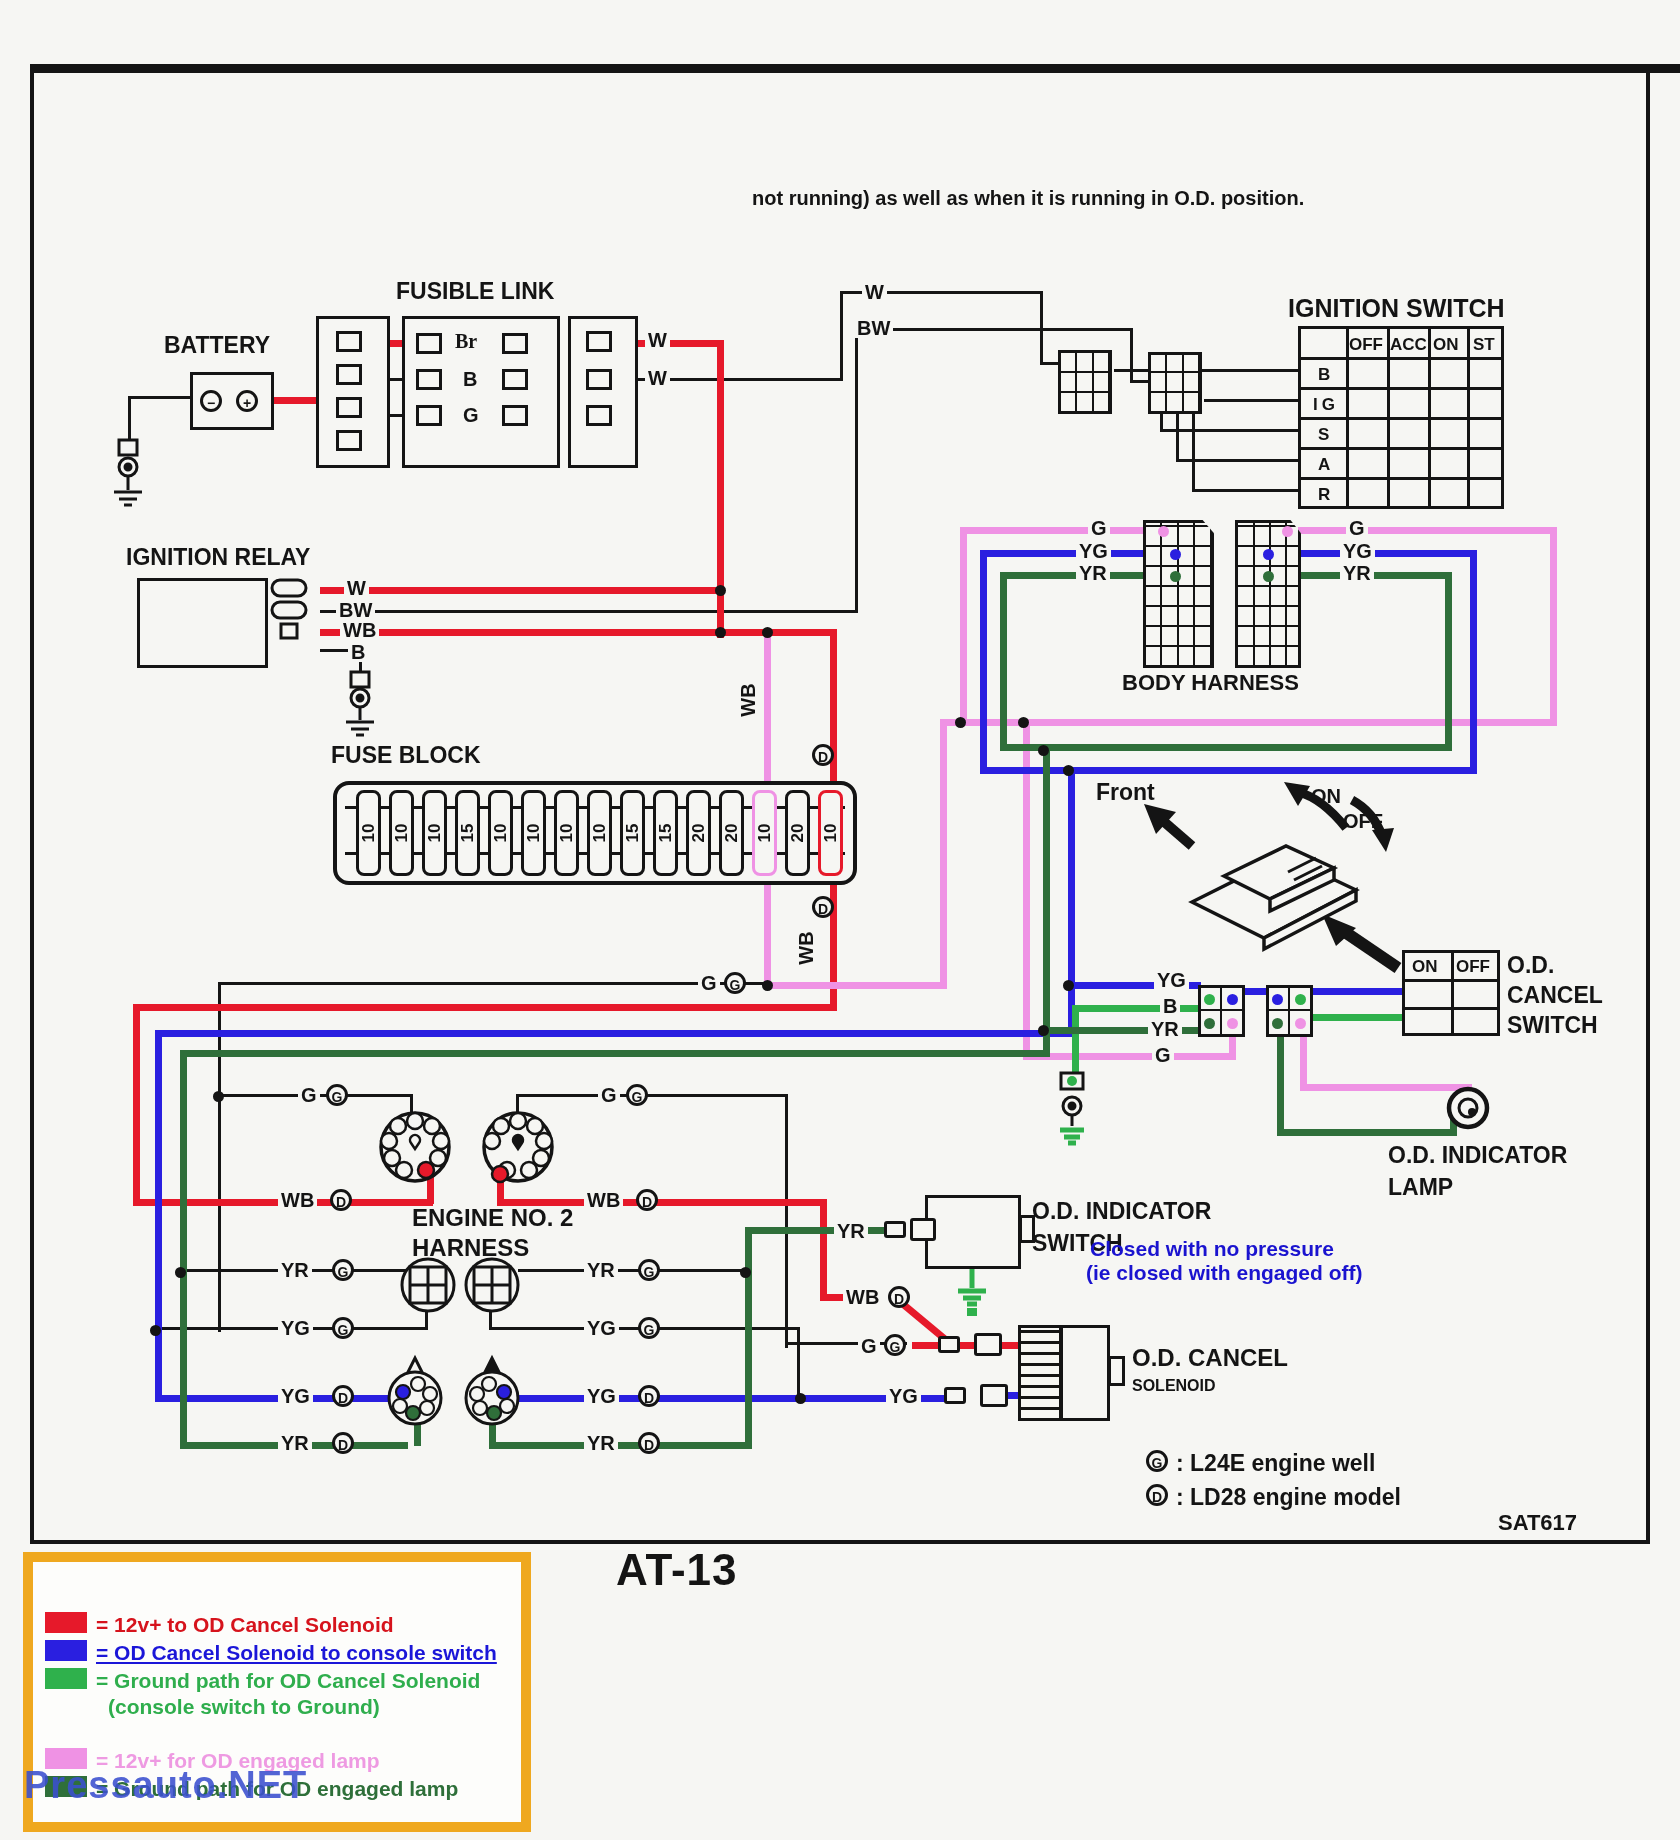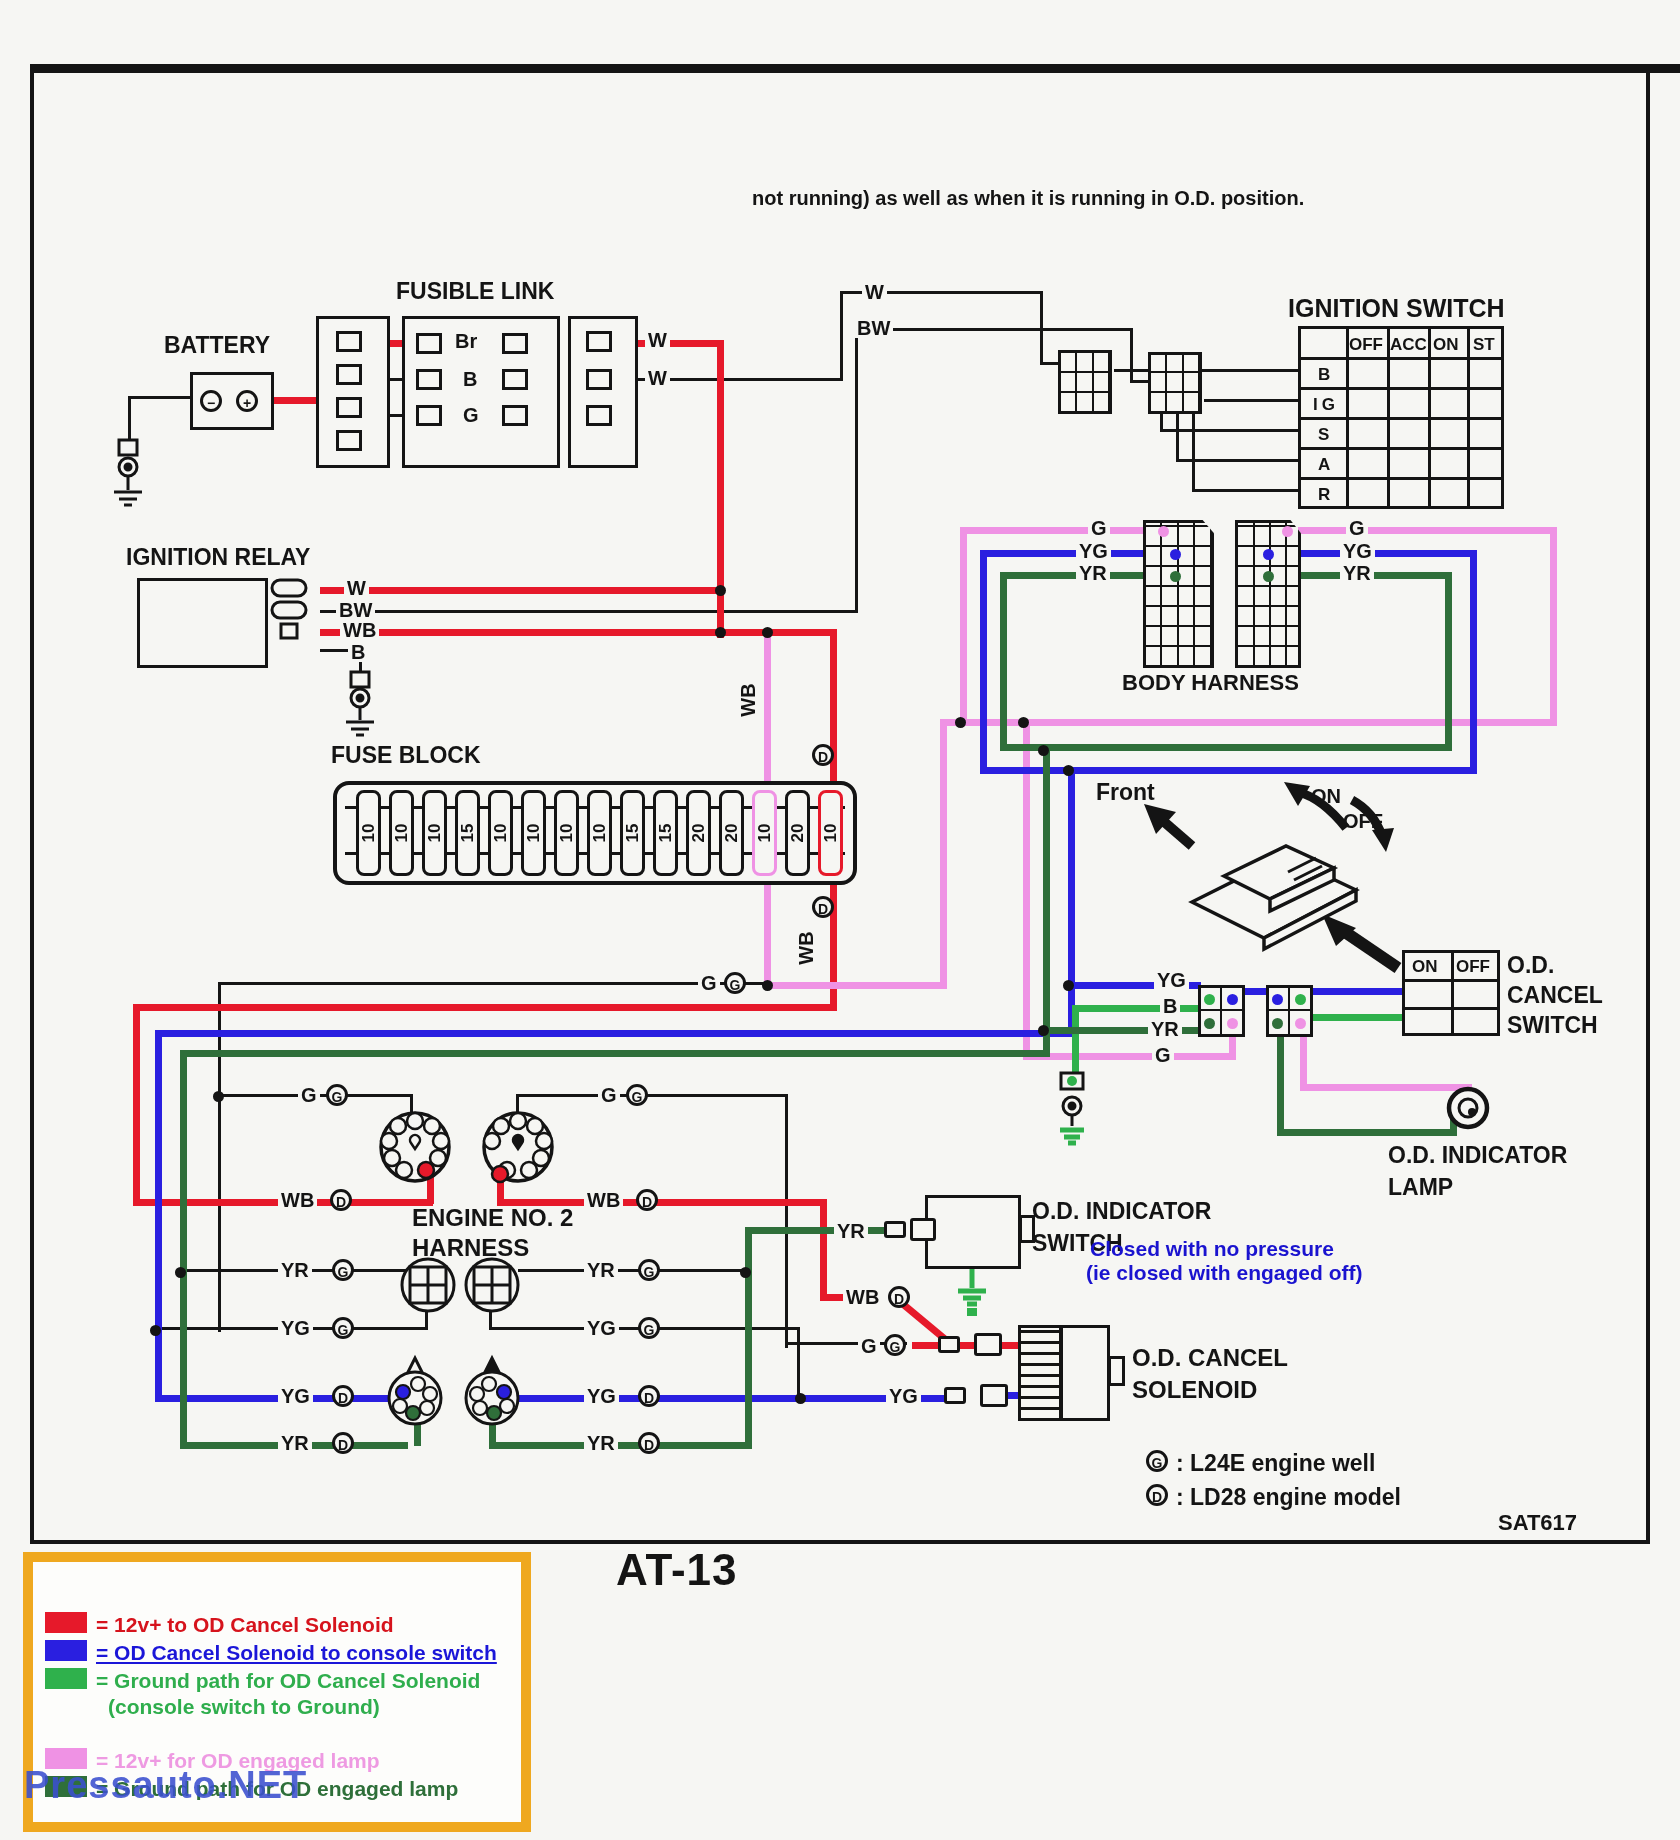--- a/index.html
+++ b/index.html
@@ -506,21 +506,21 @@
   <div class="box" style="left:1018px;top:1325px;width:44px;height:96px;background:repeating-linear-gradient(0deg,#f6f6f3 0 8px,#141414 8px 11px);"></div>
   <div class="box" style="left:1060px;top:1325px;width:50px;height:96px;"></div>
   <div class="box" style="left:1108px;top:1356px;width:17px;height:30px;border-width:3px;"></div>
   <div class="spade" style="left:938px;top:1336px;width:22px;height:17px;"></div>
   <div class="spade" style="left:974px;top:1333px;width:28px;height:23px;"></div>
   <div class="spade" style="left:944px;top:1387px;width:22px;height:17px;"></div>
   <div class="spade" style="left:980px;top:1384px;width:28px;height:23px;"></div>
 
   <div class="lbl big nobg" style="left:164px;top:334px;">BATTERY</div>
   <div class="lbl big nobg" style="left:396px;top:280px;">FUSIBLE LINK</div>
-  <div class="lbl" style="left:452px;top:331px;">Br</div>
+  <div class="lbl" style="left:452px;top:331px;font-family:Liberation Serif, serif;">Br</div>
   <div class="lbl" style="left:460px;top:369px;">B</div>
   <div class="lbl" style="left:460px;top:405px;">G</div>
   <div class="lbl" style="left:645px;top:330px;">W</div>
   <div class="lbl" style="left:645px;top:368px;">W</div>
   <div class="lbl" style="left:862px;top:282px;">W</div>
   <div class="lbl" style="left:854px;top:318px;">BW</div>
   <div class="lbl big nobg" style="left:1288px;top:296px;font-size:25px;">IGNITION SWITCH</div>
   <div class="lbl big nobg" style="left:126px;top:546px;">IGNITION RELAY</div>
   <div class="lbl" style="left:344px;top:578px;">W</div>
   <div class="lbl" style="left:336px;top:600px;">BW</div>
@@ -584,21 +584,21 @@
   <div class="lbl" style="left:843px;top:1287px;">WB</div>
   <div class="circ" style="left:888px;top:1286px;">D</div>
   <div class="lbl" style="left:858px;top:1336px;">G</div>
   <div class="circ" style="left:884px;top:1334px;">G</div>
   <div class="lbl" style="left:886px;top:1386px;">YG</div>
   <div class="lbl big nobg" style="left:1032px;top:1200px;">O.D. INDICATOR</div>
   <div class="lbl big nobg" style="left:1032px;top:1232px;">SWITCH</div>
   <div class="lbl nobg" style="left:1090px;top:1238px;color:#1a13cf;font-size:21px;">Closed with no pressure</div>
   <div class="lbl nobg" style="left:1086px;top:1262px;color:#1a13cf;font-size:21px;">(ie closed with engaged off)</div>
   <div class="lbl big nobg" style="left:1132px;top:1346px;font-size:24px;">O.D. CANCEL</div>
-  <div class="lbl big nobg" style="left:1132px;top:1378px;font-size:24px;">SOLENOID</div>
+  <div class="lbl big nobg" style="left:1132px;top:1378px;font-size:16px;">SOLENOID</div>
 
   <div class="circ" style="left:1146px;top:1450px;">G</div>
   <div class="lbl big nobg" style="left:1176px;top:1452px;">: L24E engine well</div>
   <div class="circ" style="left:1146px;top:1484px;">D</div>
   <div class="lbl big nobg" style="left:1176px;top:1486px;">: LD28 engine model</div>
   <div class="lbl nobg" style="left:1498px;top:1512px;font-size:22px;">SAT617</div>
   <div class="lbl nobg" style="left:616px;top:1548px;font-size:44px;letter-spacing:1px;">AT-13</div>
 
   <div class="legendbox" style="left:23px;top:1552px;width:508px;height:280px;"></div>
   <div class="leg-sw" style="left:45px;top:1612px;background:#e6192a;"></div>

